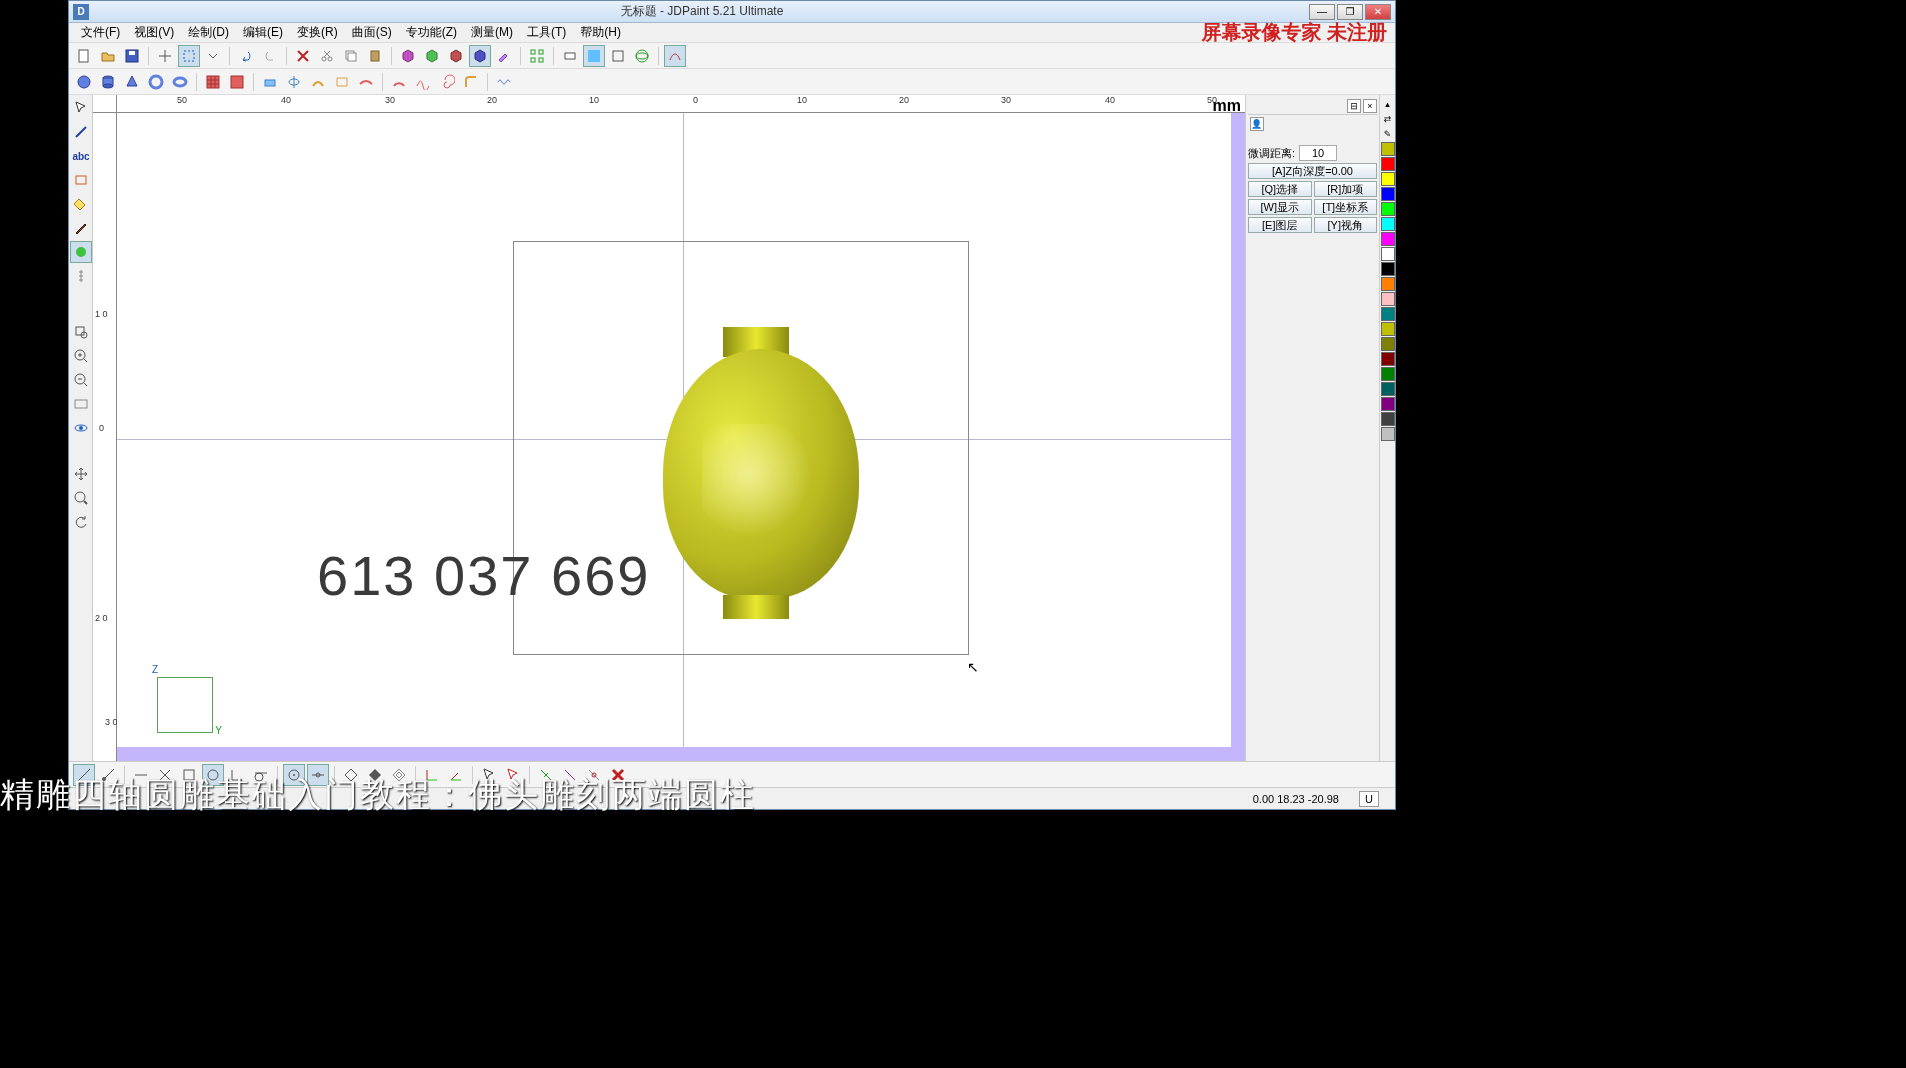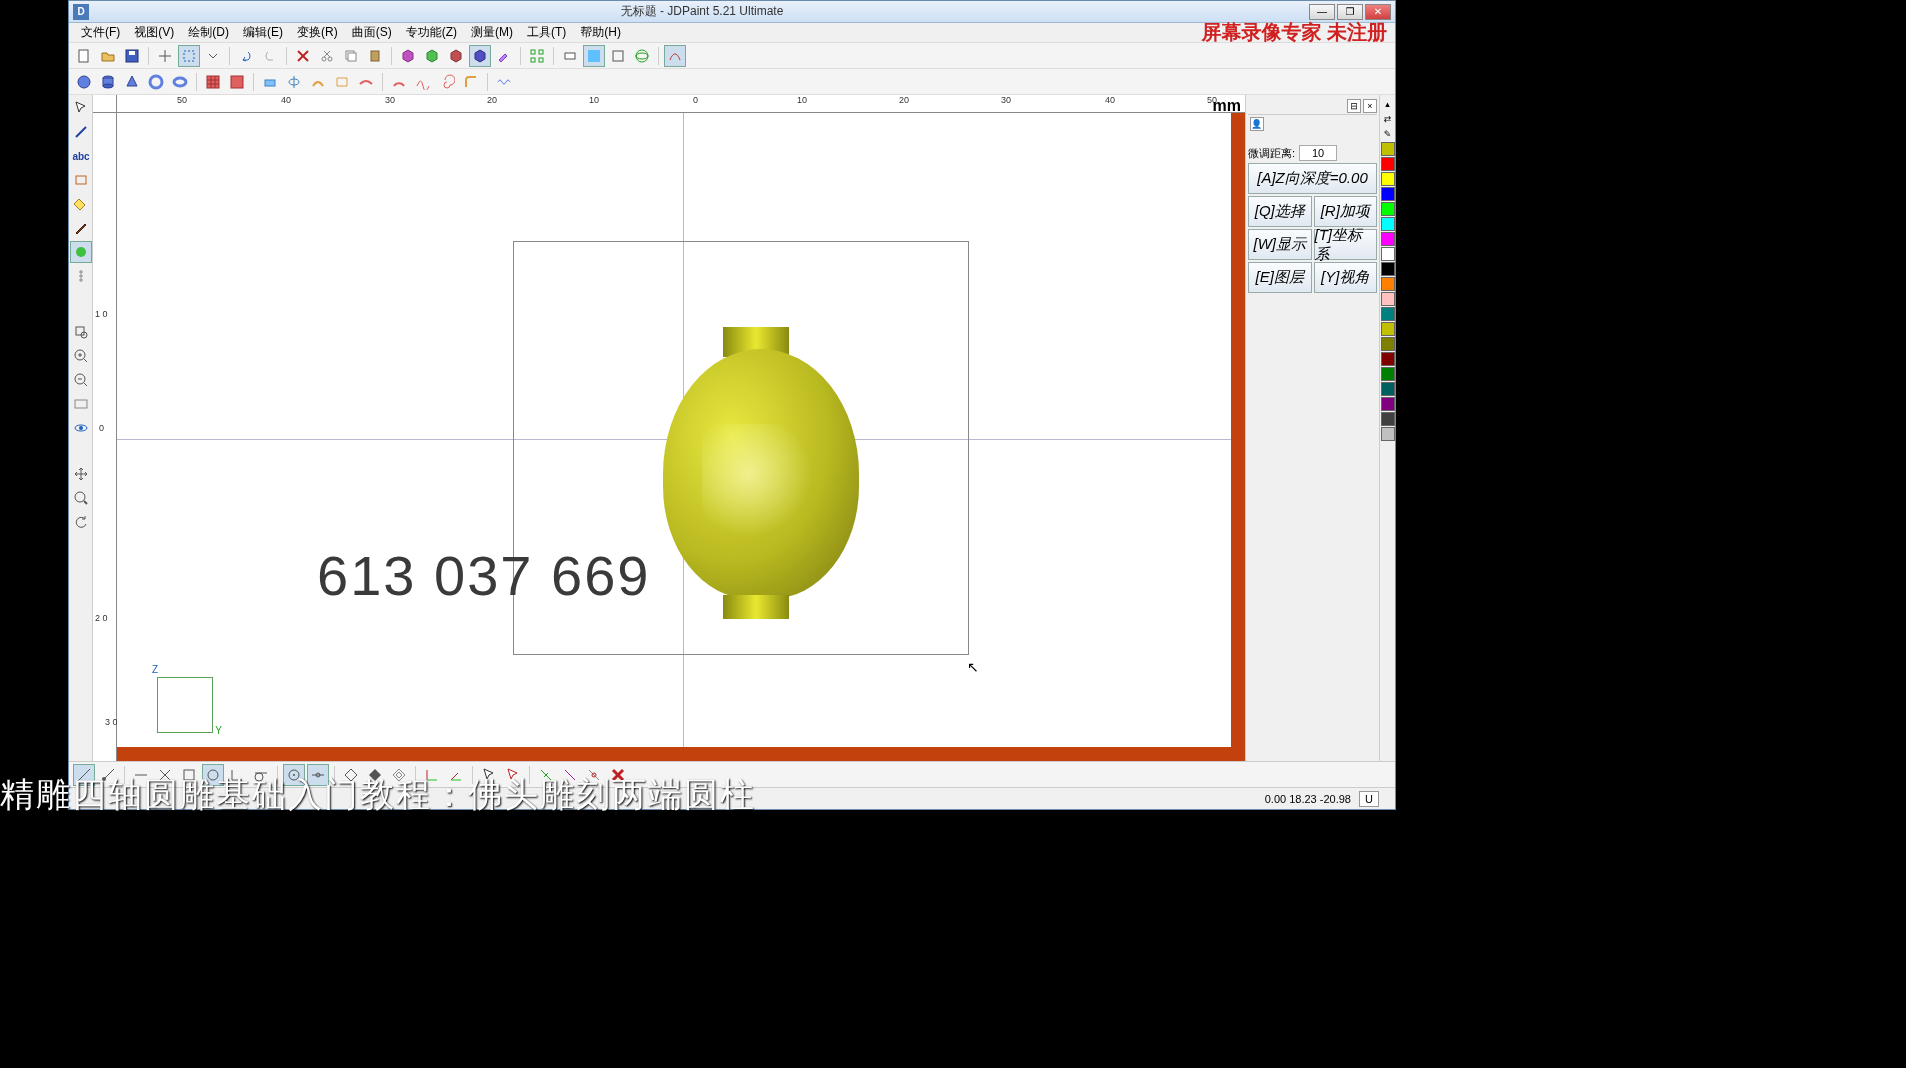--- a/index.html
+++ b/index.html
@@ -13,21 +13,21 @@
 .winbtn.close { background: linear-gradient(#f08080,#d04040); color: #fff; }
 .menubar { height: 20px; background: #f0f0f0; display: flex; align-items: center; padding: 0 6px; gap: 2px; border-bottom: 1px solid #ddd; position: relative; }
 .menuitem { padding: 2px 6px; cursor: pointer; }
 .recorder-label { position: absolute; right: 8px; color: #d02020; font-weight: bold; font-size: 20px; }
 .toolbar { height: 26px; background: #f4f4f4; display: flex; align-items: center; padding: 0 4px; gap: 2px; border-bottom: 1px solid #ddd; }
 .tbtn { width: 22px; height: 22px; border: 1px solid transparent; display: flex; align-items: center; justify-content: center; cursor: pointer; }
 .tbtn.active { border-color: #7a9; background: #cde; }
 .tsep { width: 1px; height: 18px; background: #ccc; margin: 0 3px; }
 .workspace { flex: 1; display: flex; overflow: hidden; }
 .left-toolbox { width: 24px; background: #f0f0f0; border-right: 1px solid #ccc; display: flex; flex-direction: column; gap: 2px; padding: 2px 1px; }
-.canvas-area { flex: 1; position: relative; background: #c2410c; overflow: hidden; text-align: right; }
+.canvas-area { flex: 1; position: relative; background: #c4b5fd; overflow: hidden; text-align: right; }
 .ruler-h { position: absolute; top: 0; left: 24px; right: 0; height: 18px; background: #fff; border-bottom: 1px solid #888; display: flex; }
 .ruler-v { position: absolute; top: 18px; left: 0; width: 24px; bottom: 0; background: #fff; border-right: 1px solid #888; }
 .ruler-corner { position: absolute; top: 0; left: 0; width: 24px; height: 18px; background: #fff; border-right: 1px solid #888; border-bottom: 1px solid #888; }
 .ruler-unit { position: absolute; right: 4px; top: 2px; font-size: 16px; color: #000; font-weight: bold; }
 .ruler-tick { position: absolute; font-size: 9px; color: #333; }
 .viewport { position: absolute; top: 18px; left: 24px; right: 14px; bottom: 14px; background: #fff; overflow: hidden; }
 .axis-h { position: absolute; left: 0; right: 0; top: 326px; border-top: 1px solid #b8b8d0; }
 .axis-v { position: absolute; top: 0; bottom: 0; left: 566px; border-left: 1px solid #b8b8d0; }
 .sel-rect { position: absolute; left: 396px; top: 128px; width: 456px; height: 414px; border: 1px solid #888; background: transparent; }
 .model { position: absolute; left: 546px; top: 214px; width: 196px; height: 292px; }
@@ -39,30 +39,30 @@
 .watermark { position: absolute; left: 200px; top: 430px; font-size: 56px; color: #3a3a3a; letter-spacing: 2px; font-family: Arial, sans-serif; }
 .axis-indicator { position: absolute; left: 40px; bottom: 14px; width: 56px; height: 56px; border: 1px solid #5aa05a; }
 .axis-indicator .z { position: absolute; top: -14px; left: -6px; color: #2060c0; font-size: 10px; }
 .axis-indicator .y { position: absolute; bottom: -4px; right: -10px; color: #20a020; font-size: 10px; }
 .cursor-arrow { position: absolute; left: 850px; top: 546px; font-size: 14px; color: #000; }
 .right-panel { width: 134px; background: #f0f0f0; border-left: 1px solid #ccc; padding: 2px; display: flex; flex-direction: column; gap: 2px; }
 .right-panel .panel-ctrl { height: 18px; border-bottom: 1px solid #ccc; display: flex; justify-content: flex-end; gap: 2px; align-items:center; }
 .minibtn { width: 14px; height: 14px; border: 1px solid #999; background: #fff; font-size: 9px; display:flex; align-items:center; justify-content:center; cursor:pointer; }
 .kv-row { display: flex; align-items: center; gap: 4px; font-size: 11px; }
 .kv-row input { width: 38px; height: 16px; font-size: 11px; border: 1px solid #aaa; text-align: center; }
-.pbtn { height: 31px; border: 1px solid #9aa; background: linear-gradient(#fafcff,#e0e8f0); font-size: 15px; display:flex; align-items:center; justify-content:center; cursor:pointer;font-style:italic; }
+.pbtn { height: 16px; border: 1px solid #9aa; background: linear-gradient(#fafcff,#e0e8f0); font-size: 11px; display:flex; align-items:center; justify-content:center; cursor:pointer; }
 .pbtn-row { display: flex; gap: 2px; }
 .pbtn-row .pbtn { flex: 1; }
 .color-strip { width: 16px; background: #f0f0f0; border-left: 1px solid #ccc; display: flex; flex-direction: column; gap: 0; padding-top: 2px; }
 .color-strip .sw { width: 14px; height: 14px; border: 1px solid #666; margin: 0 auto 1px; cursor:pointer; }
 .color-strip .ctrl { width:14px; height:14px; margin:0 auto 1px; display:flex; align-items:center; justify-content:center; font-size:9px; cursor:pointer; }
 .bottom-toolbar { height: 26px; background: #f4f4f4; border-top: 1px solid #ccc; display: flex; align-items: center; padding: 0 4px; gap: 2px; }
 .statusbar { height: 22px; background: #f0f0f0; border-top: 1px solid #ccc; display: flex; align-items: center; padding: 0 8px; font-size: 11px; }
 .statusbar .spacer { flex: 1; }
-.statusbar .coords { margin-right: 8px; }
+.statusbar .coords { margin-right: 20px; }
 .statusbar .ubtn { width: 20px; height: 16px; border: 1px solid #999; background: #fff; display:flex; align-items:center; justify-content:center; margin-right: 8px; cursor:pointer; }
 .video-caption { position: absolute; left: 0; bottom: 250px; color: #fff; font-size: 34px; font-family: SimHei, sans-serif; text-shadow: 1px 1px 2px #000; letter-spacing: 2px; }
 
 .svg { width: 16px; height: 16px; }
 </style>
 </head>
 <body>
 
 <div class="app-window">
 

